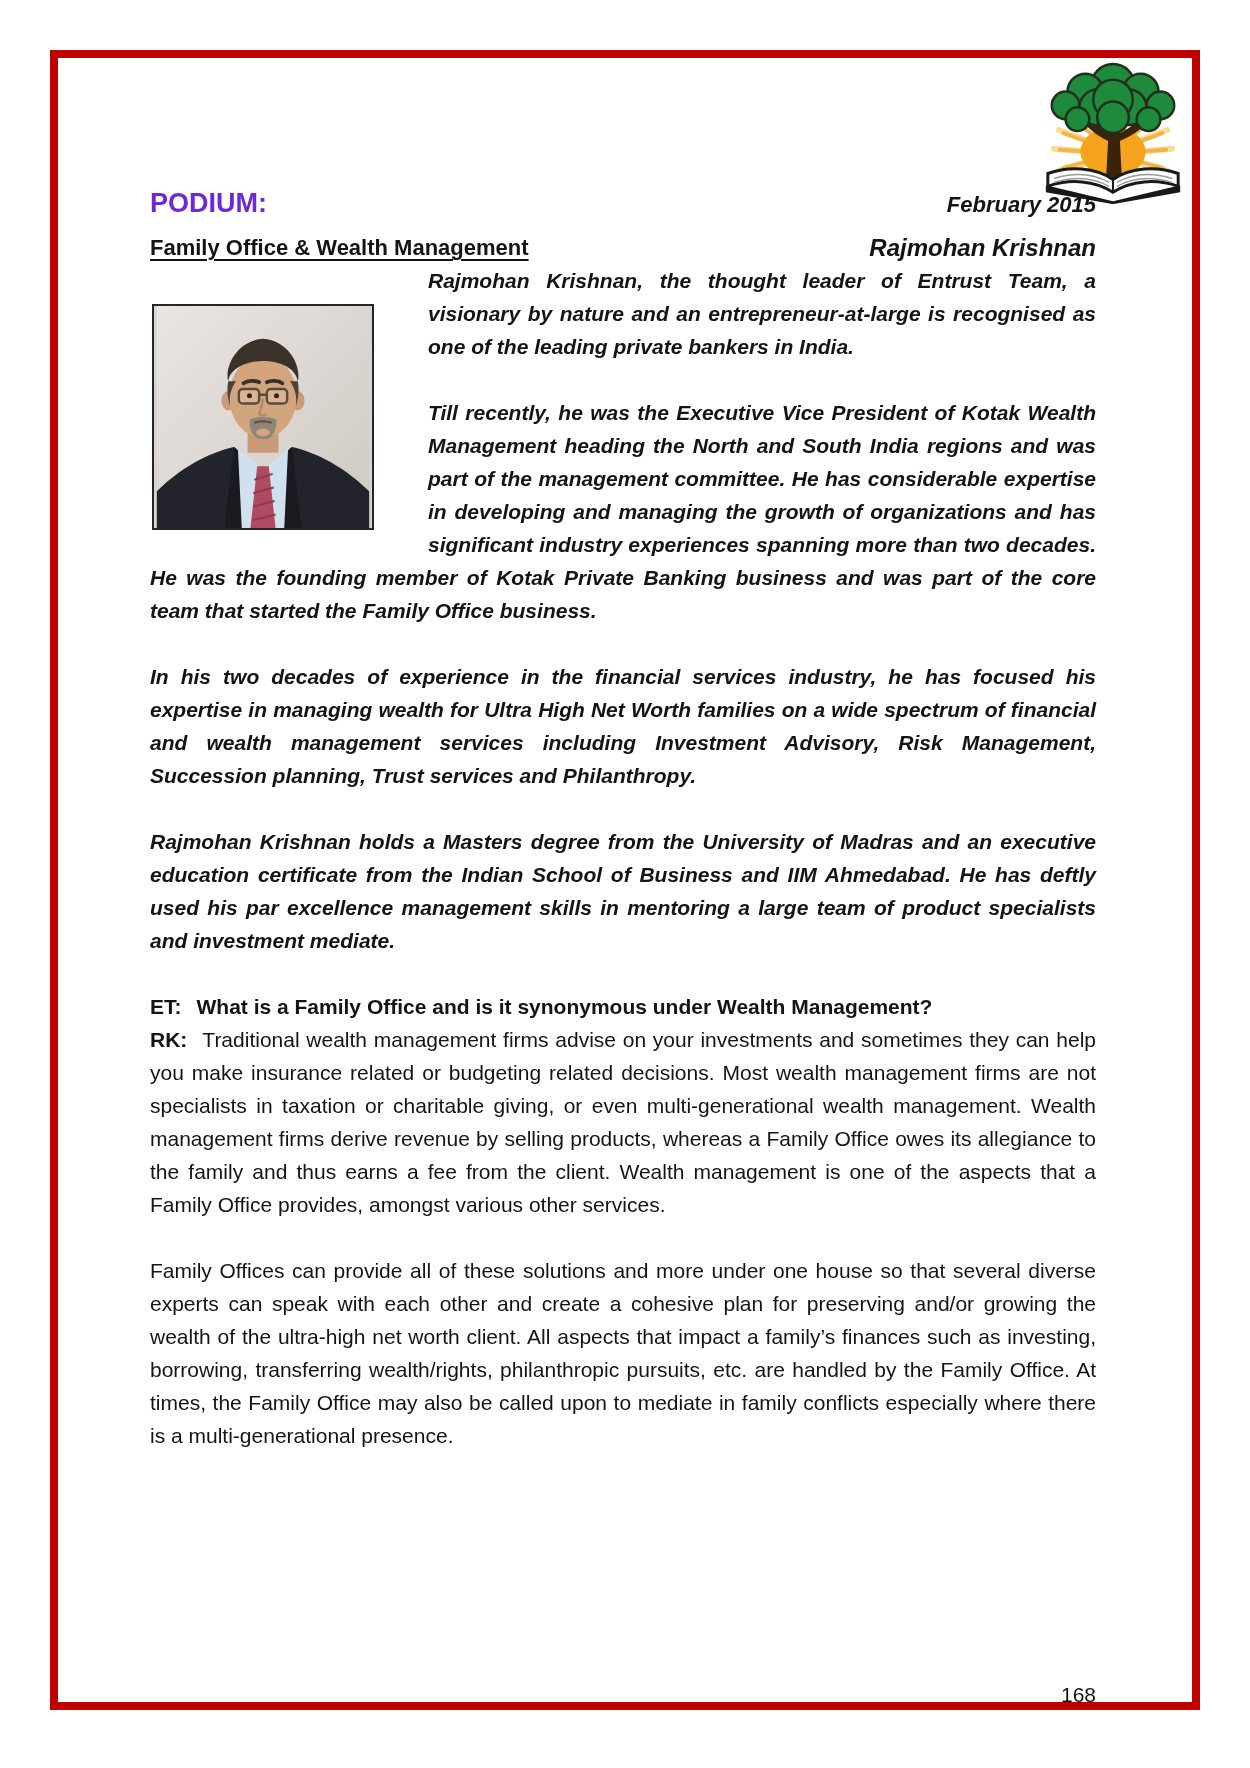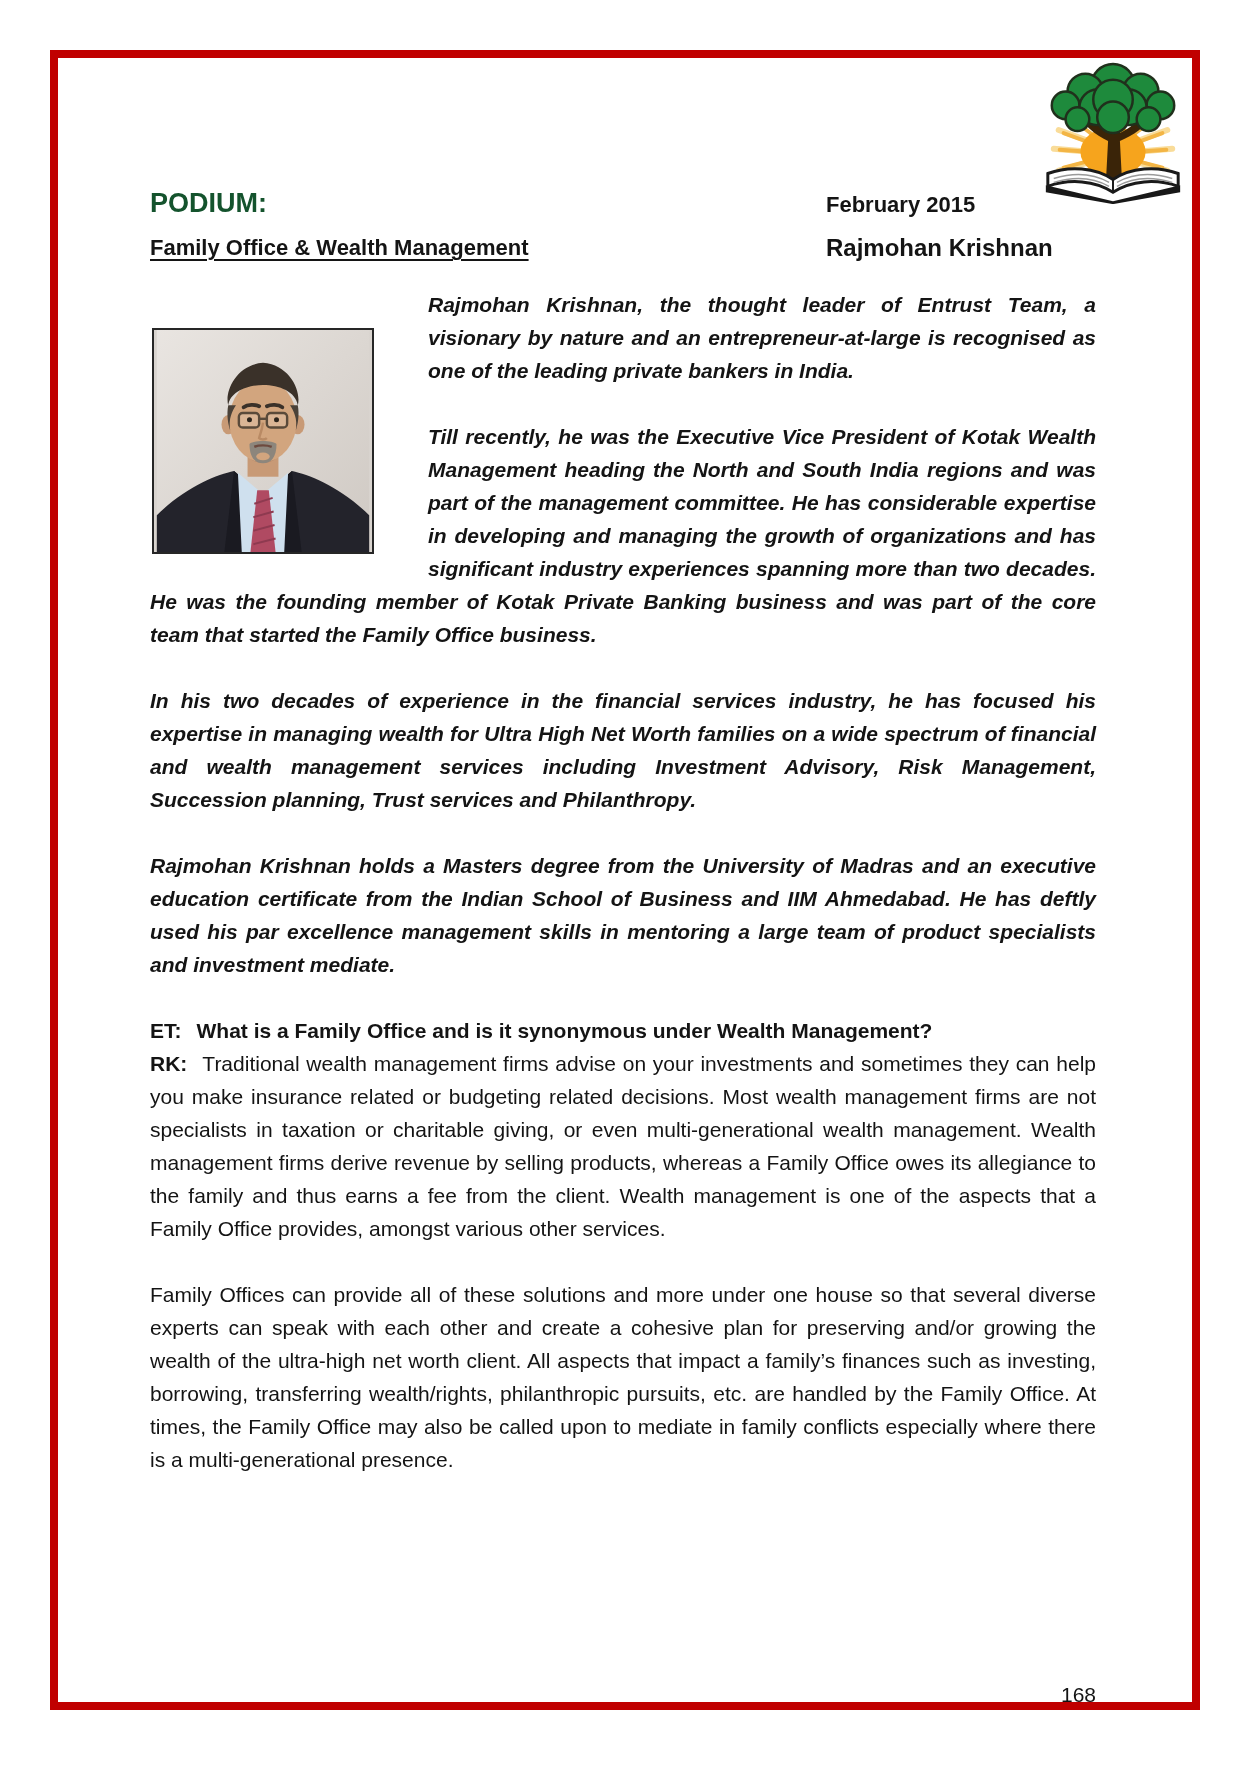--- a/index.html
+++ b/index.html
@@ -10,30 +10,30 @@
   }
   .frame {
     position:absolute; left:50px; top:50px; width:1134px; height:1644px;
     border:8px solid #c00000;
   }
   .logo { position:absolute; top:56px; right:58px; width:158px; height:150px; }
   .content { position:absolute; left:150px; top:0; width:946px; }
 
   .header-grid { margin-top:186px; display:flex; justify-content:space-between; align-items:flex-start; }
   .header-left { }
-  .podium { color:#14532d; font-size:27px; font-weight:bold; line-height:34px; }
+  .podium { color:#6d28d9; font-size:27px; font-weight:bold; line-height:34px; }
   .doc-title {
     font-size:22px; font-weight:bold; line-height:32px; margin-top:12px;
     text-decoration:underline; text-decoration-thickness:2px; text-underline-offset:4px;
   }
-  .header-right { width:270px; text-align:left; padding-top:4px; }
+  .header-right { width:270px; text-align:right; padding-top:4px;font-style:italic; }
   .date { font-size:22px; font-weight:bold; line-height:30px; }
   .author { font-size:24px; font-weight:bold; line-height:32px; margin-top:12px; }
 
-  .bio { margin-top:24px; }
+  .bio { }
   .photo-wrap {
     float:left; width:218px; height:222px; margin:40px 54px 0 2px;
     border:2px solid #262626; background:#d9d4cf; overflow:hidden;
   }
   .photo-wrap svg { display:block; width:100%; height:100%; }
 
   p.body-text {
     font-size:21px; line-height:33px; text-align:justify; margin:33px 0 0 0;
   }
   .bio p.body-text { font-weight:bold; font-style:italic; }

